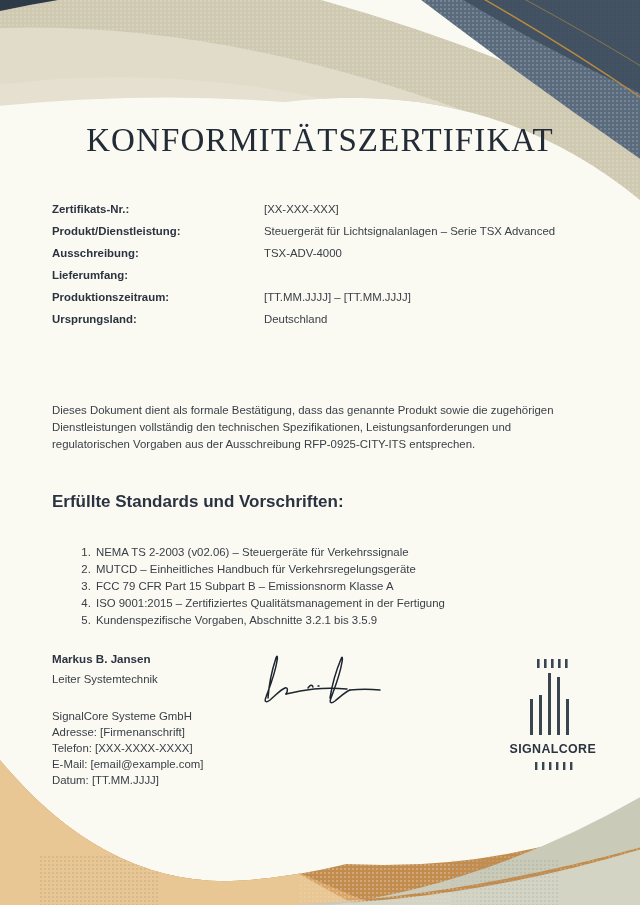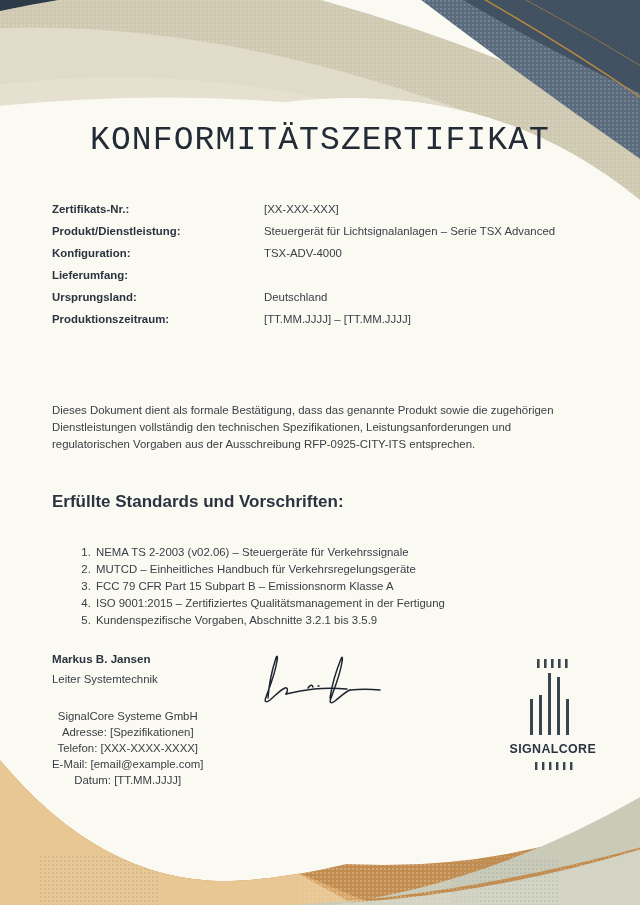--- a/index.html
+++ b/index.html
@@ -24,21 +24,21 @@
     pointer-events: none;
   }
 
   
   .title {
     position: absolute;
     left: 0;
     top: 122px;
     width: 640px;
     text-align: center;
-    font-family: Liberation Mono, monospace;
+    font-family: Liberation Serif, serif;
     font-size: 33px;
     letter-spacing: 1.1px;
     color: #222b36;
     white-space: nowrap;
   }
 
   
   .fields {
     position: absolute;
     left: 52px;
@@ -114,21 +114,20 @@
     font-size: 11.4px;
     color: #3a4048;
   }
   .contact {
     position: absolute;
     left: 52px;
     top: 708px;
     font-size: 11.4px;
     line-height: 16px;
     color: #3a4048;
-    text-align: center;
   }
   .signature-mark {
     position: absolute;
     left: 252px;
     top: 648px;
     width: 140px;
     height: 62px;
   }
 
   
@@ -207,57 +206,57 @@
       <div class="field-label">Zertifikats-Nr.:</div>
       <div class="field-value">[XX-XXX-XXX]</div>
     </div>
 
     <div class="field-row">
       <div class="field-label">Produkt/Dienstleistung:</div>
       <div class="field-value">Steuergerät für Lichtsignalanlagen – Serie TSX Advanced</div>
     </div>
 
     <div class="field-row">
-      <div class="field-label">Konfiguration:</div>
+      <div class="field-label">Ausschreibung:</div>
       <div class="field-value">TSX-ADV-4000</div>
     </div>
 
     <div class="field-row">
       <div class="field-label">Lieferumfang:</div>
+    </div>
+
+    <div class="field-row">
+      <div class="field-label">Produktionszeitraum:</div>
+      <div class="field-value">[TT.MM.JJJJ] – [TT.MM.JJJJ]</div>
     </div>
 
     <div class="field-row">
       <div class="field-label">Ursprungsland:</div>
       <div class="field-value">Deutschland</div>
-    </div>
-
-    <div class="field-row">
-      <div class="field-label">Produktionszeitraum:</div>
-      <div class="field-value">[TT.MM.JJJJ] – [TT.MM.JJJJ]</div>
     </div>
 
   </div>
 
   <div class="statement">Dieses Dokument dient als formale Bestätigung, dass das genannte Produkt sowie die zugehörigen Dienstleistungen vollständig den technischen Spezifikationen, Leistungsanforderungen und regulatorischen Vorgaben aus der Ausschreibung RFP-0925-CITY-ITS entsprechen.</div>
 
   <div class="standards-heading">Erfüllte Standards und Vorschriften:</div>
   <ol class="standards-list">
     <li>NEMA TS 2-2003 (v02.06) – Steuergeräte für Verkehrssignale</li>
     <li>MUTCD – Einheitliches Handbuch für Verkehrsregelungsgeräte</li>
     <li>FCC 79 CFR Part 15 Subpart B – Emissionsnorm Klasse A</li>
     <li>ISO 9001:2015 – Zertifiziertes Qualitätsmanagement in der Fertigung</li>
     <li>Kundenspezifische Vorgaben, Abschnitte 3.2.1 bis 3.5.9</li>
   </ol>
 
   <div class="signer-name">Markus B. Jansen</div>
   <div class="signer-role">Leiter Systemtechnik</div>
 
   <div class="contact">
     <div>SignalCore Systeme GmbH</div>
-    <div>Adresse: [Spezifikationen]</div>
+    <div>Adresse: [Firmenanschrift]</div>
     <div>Telefon: [XXX-XXXX-XXXX]</div>
     <div>E-Mail: [email@example.com]</div>
     <div>Datum: [TT.MM.JJJJ]</div>
   </div>
 
   <svg class="signature-mark" viewBox="0 0 140 62">
     <g fill="none" stroke="#1d2530" stroke-width="1.5" stroke-linecap="round">
       <path d="M16,50 C17,36 20,22 24,10 C25,7 26,8 25,13 C23,26 18,38 14,49 C12,54 14,55 18,52 C23,48 28,42 33,40 C36,39 36,43 34,46"></path>
       <path d="M34,46 C42,44 52,42 62,41 C72,40 84,40 95,41"></path>
       <path d="M56,40 C58,37 60,36 61,39"></path>

